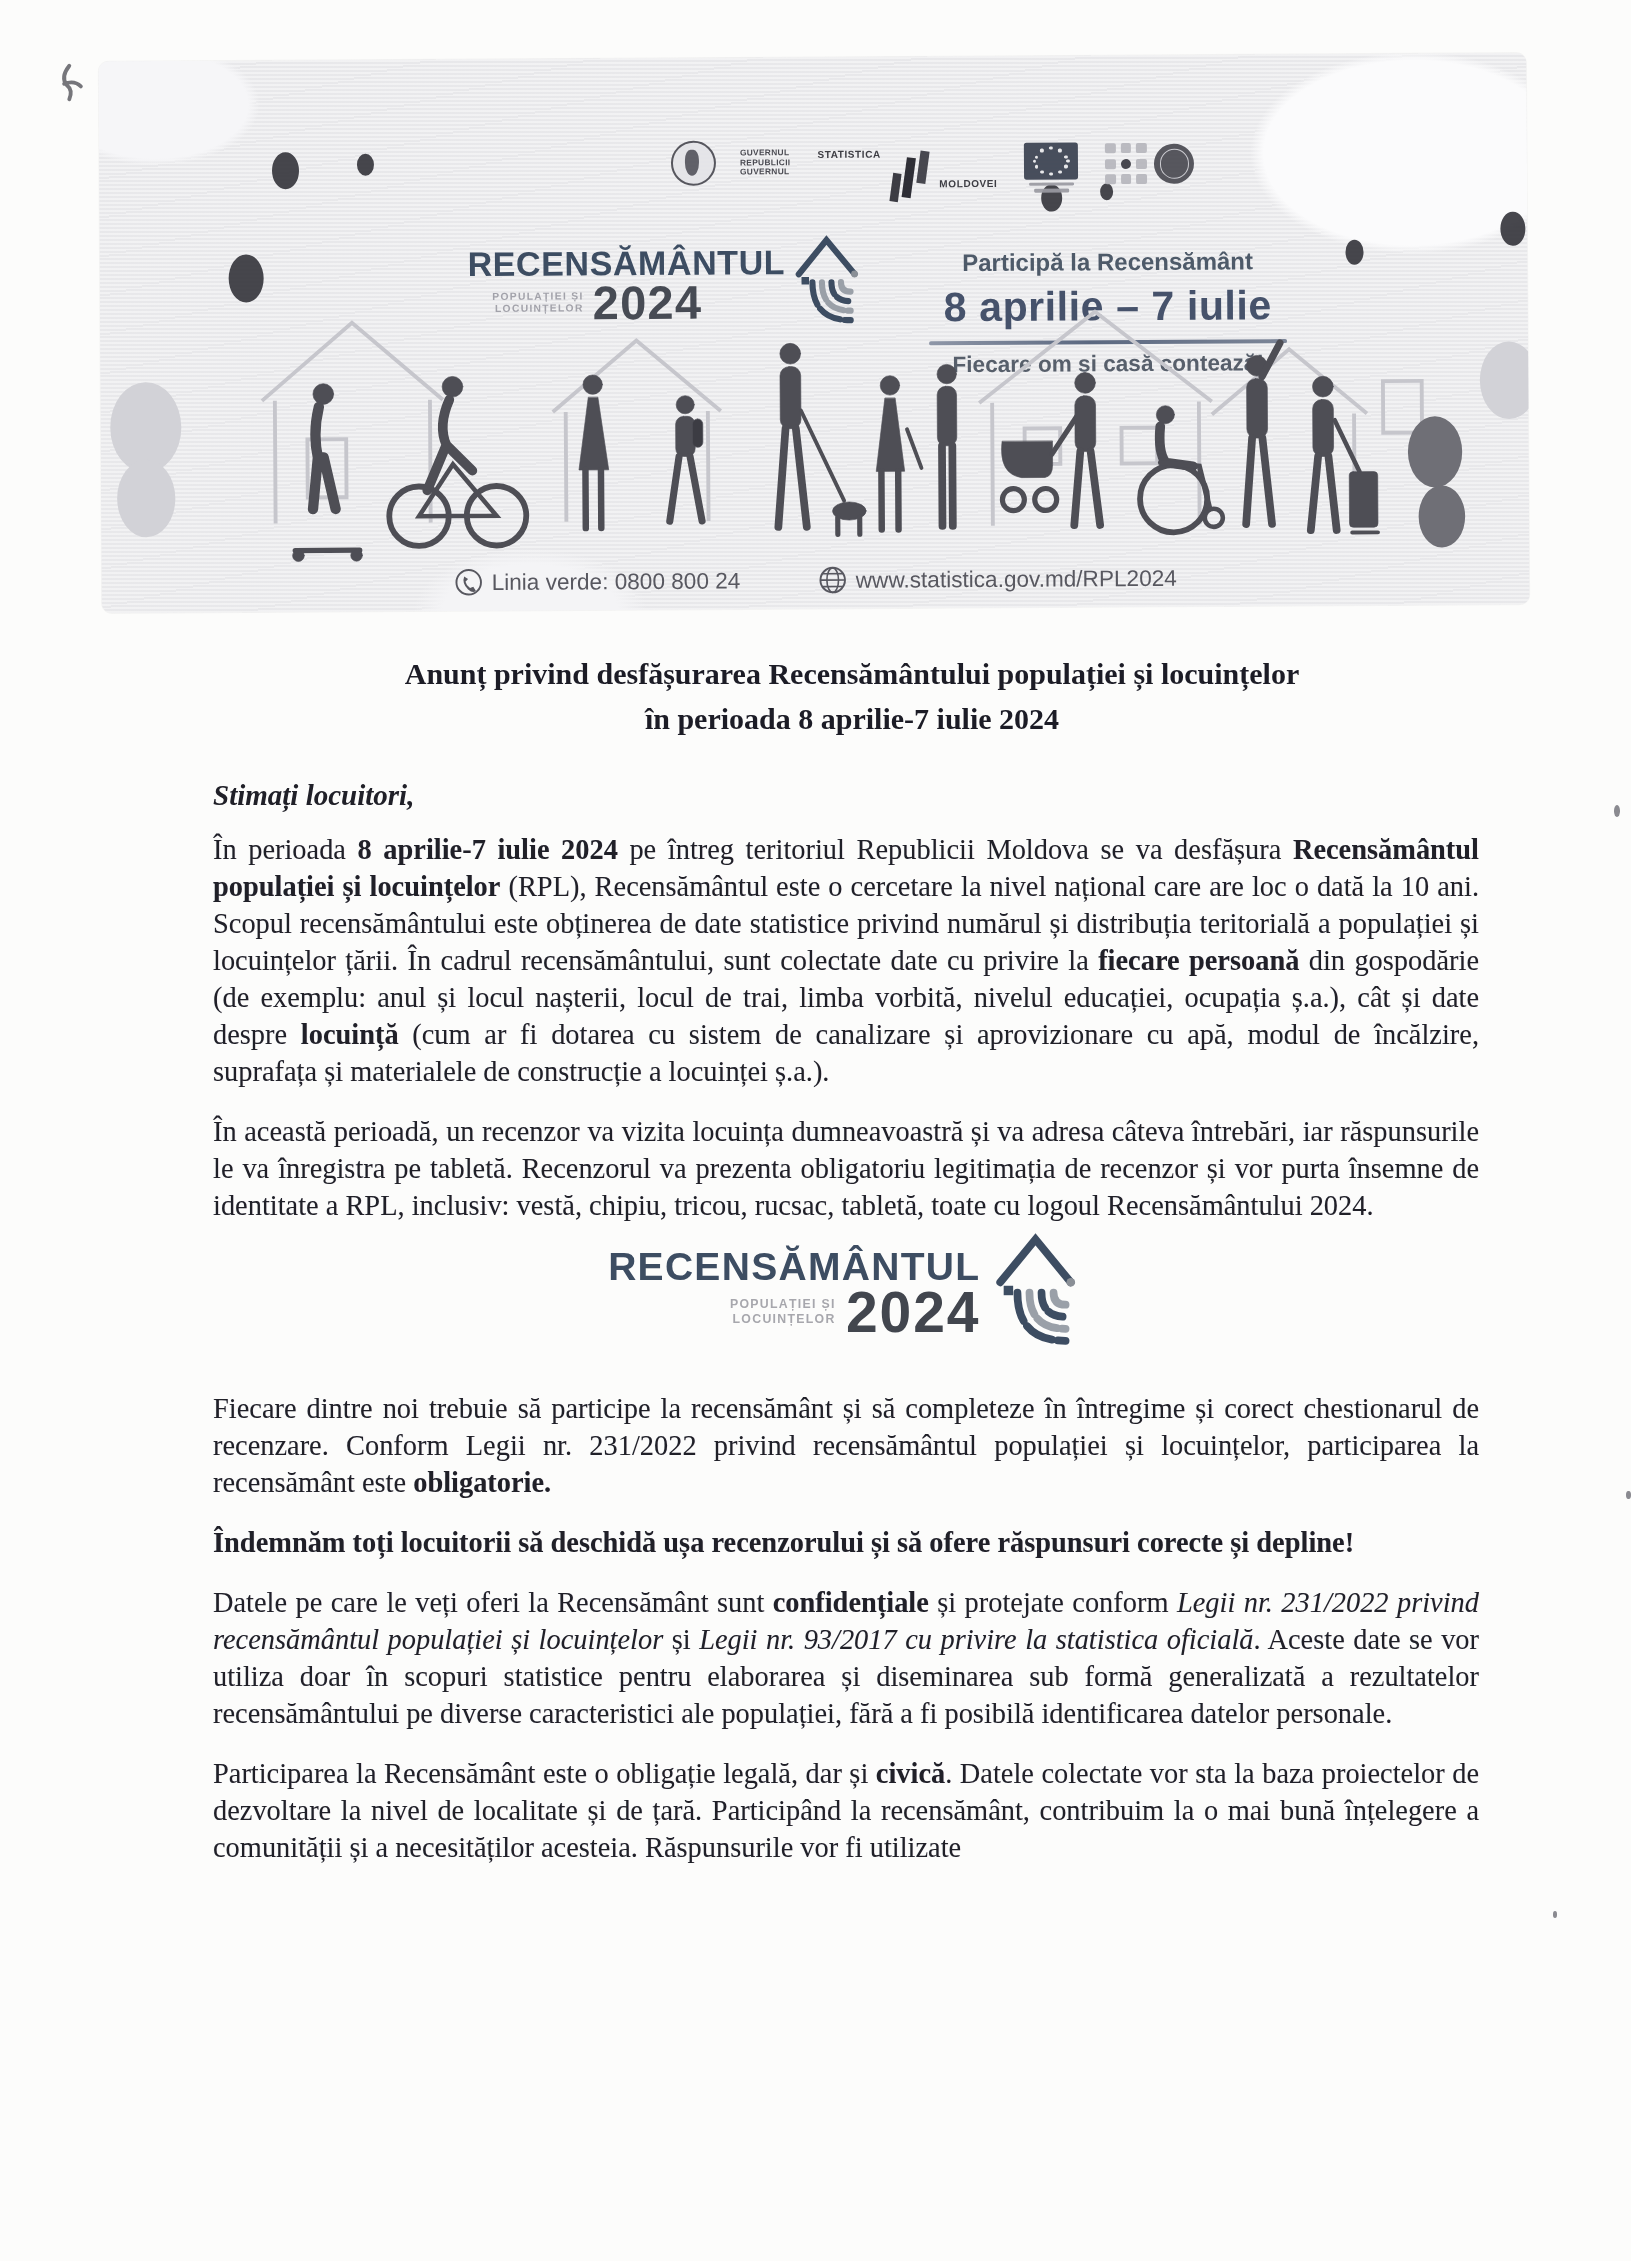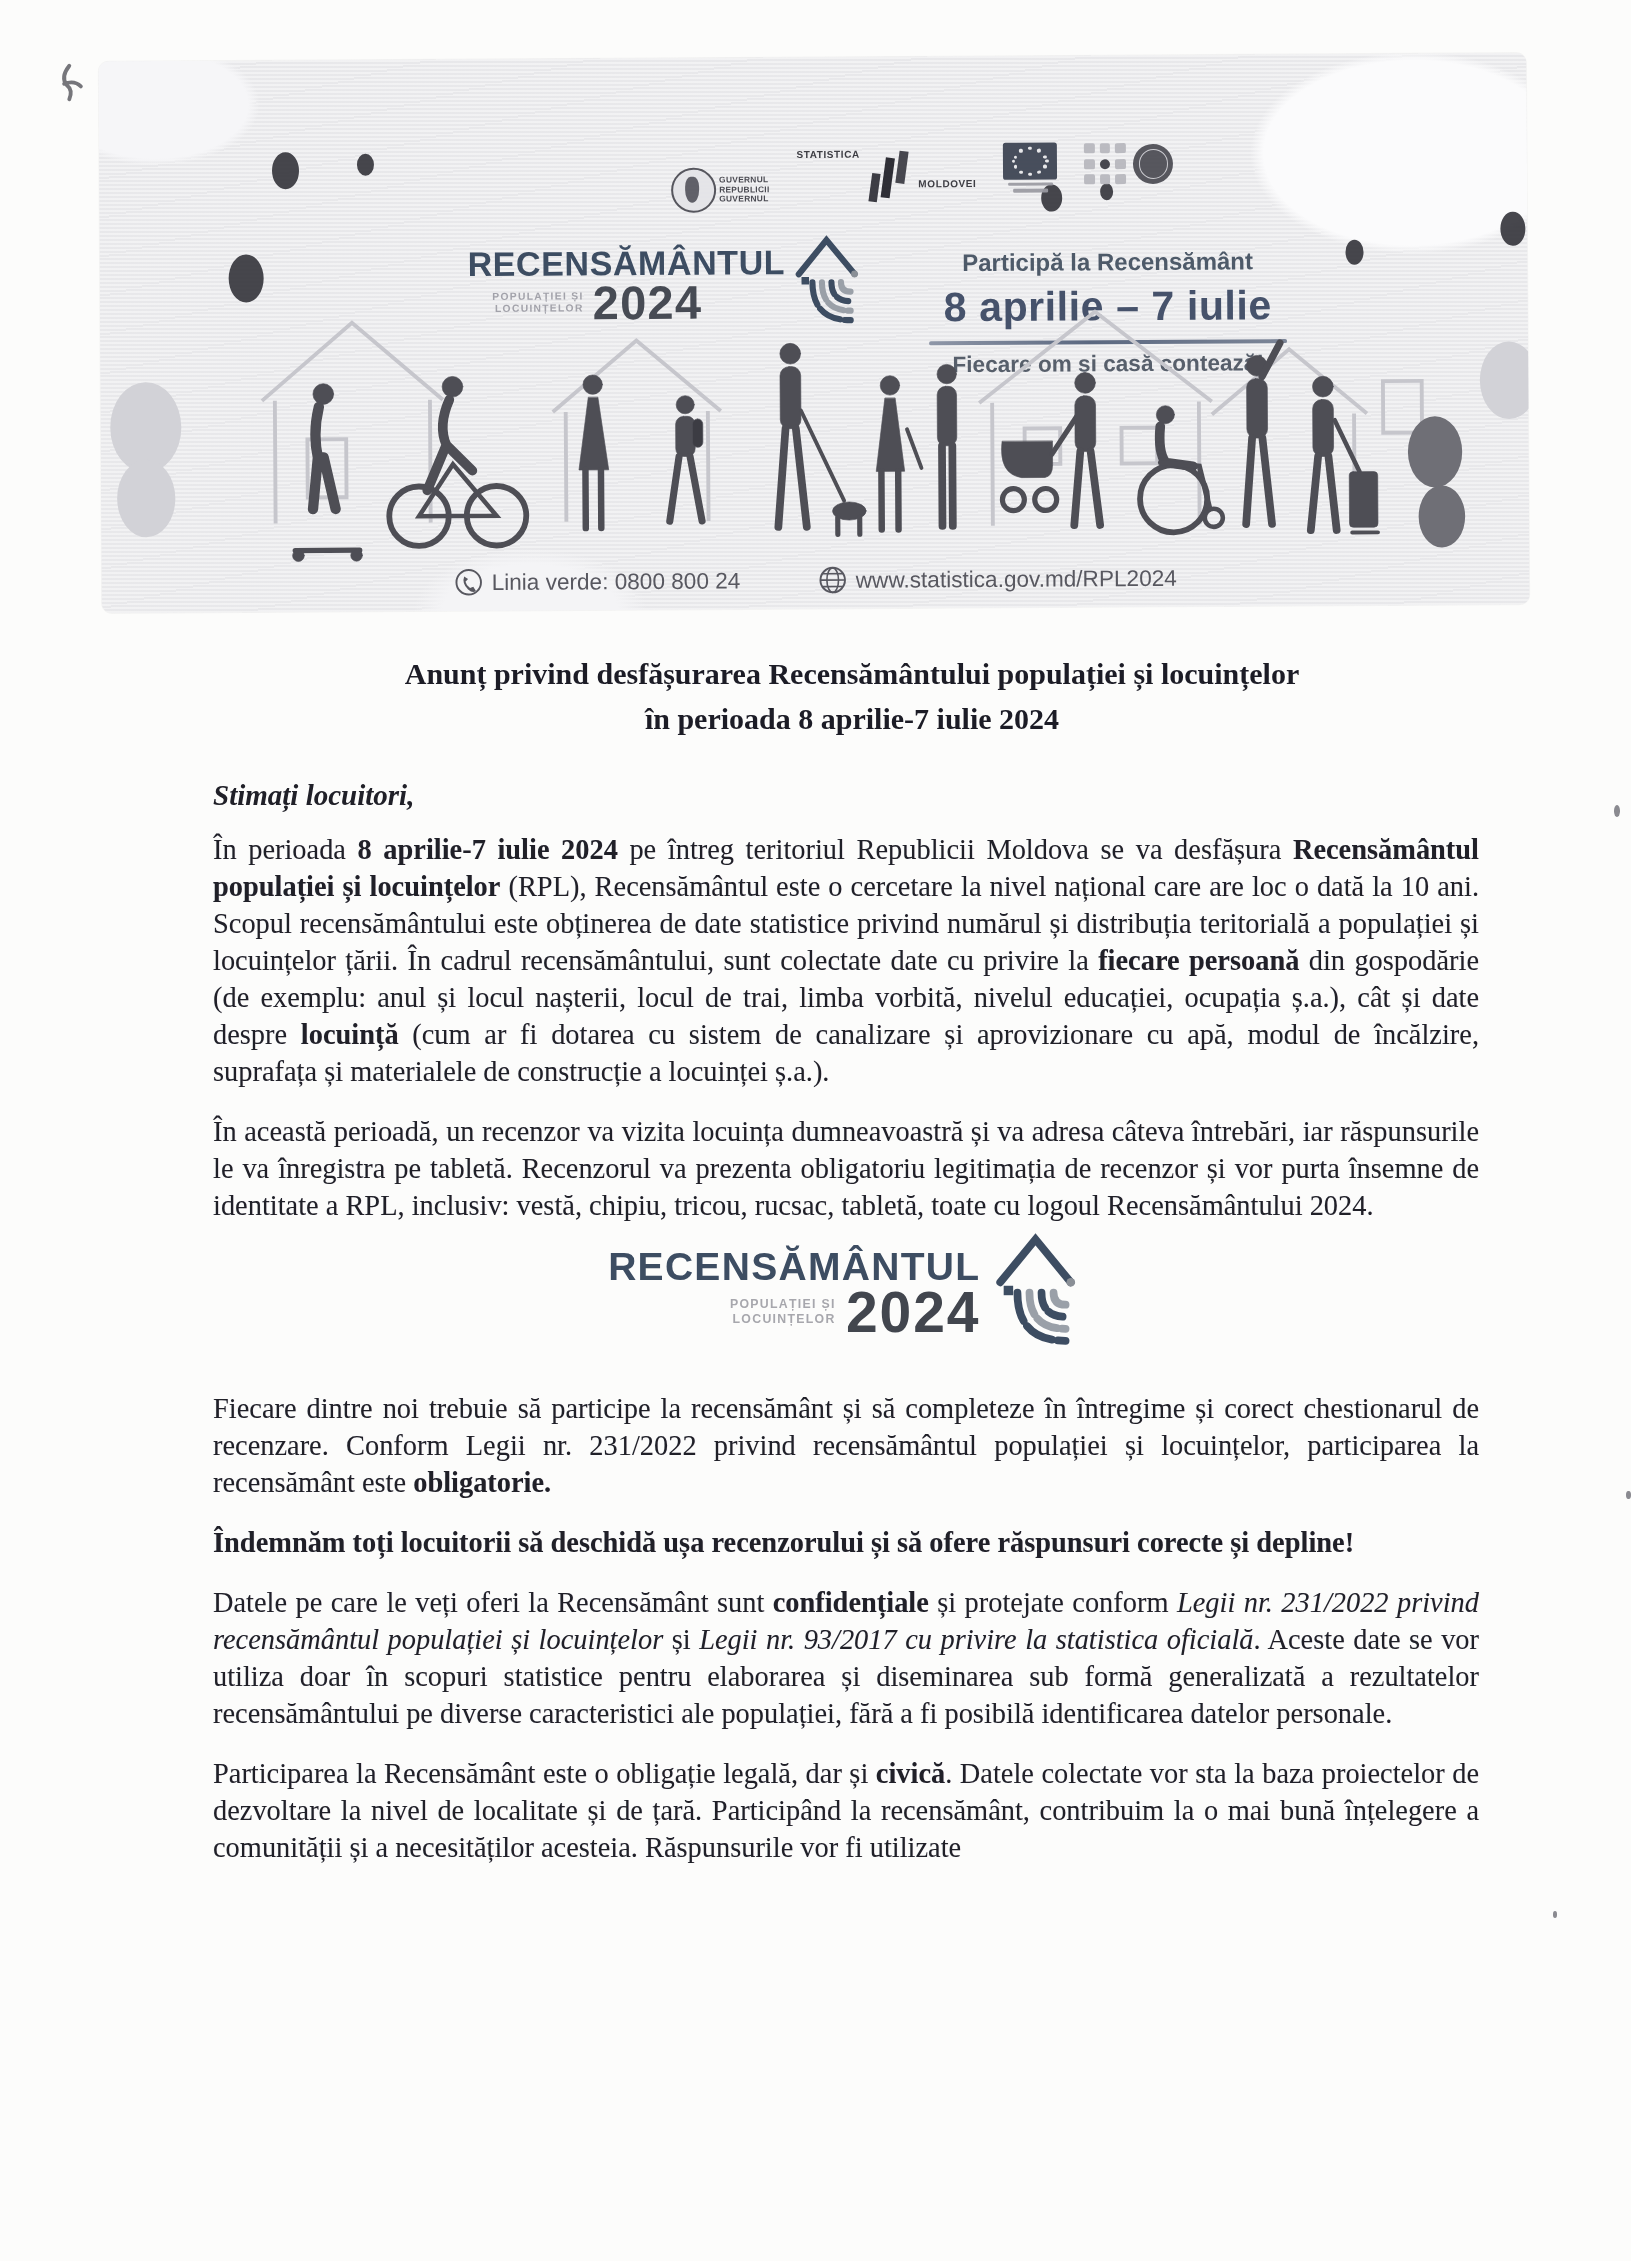--- a/index.html
+++ b/index.html
@@ -20,21 +20,21 @@
       radial-gradient(168px 97px at 4% 8%, #f6f6f8 55%, rgba(246,246,248,0) 62%),
       radial-gradient(194px 103px at 30% 100%, #f4f4f6 45%, rgba(244,244,246,0) 60%),
       repeating-linear-gradient(0deg, rgba(255,255,255,.30) 0 1.9px, rgba(40,40,60,.018) 1.9px 3.9px);
     border-radius:10.3px;transform:rotate(-0.35deg);transform-origin:center;
     box-shadow:0 0 0 0.6px rgba(0,0,0,.03);
   }
   .banner *{font-family:"Liberation Sans",sans-serif;}
   .dot{position:absolute;background:#2e2e34;border-radius:50%;opacity:.88;}
   
   .logos{position:absolute;left:572px;top:83px;display:flex;align-items:flex-start;gap:27px;opacity:.92;}
-  .logo-gov{display:flex;gap:3px;align-items:center;margin-top:27px;}
+  .logo-gov{display:flex;gap:24px;align-items:center;}
   .gov-caption{font-size:8.4px;font-weight:700;color:#3c3c44;line-height:9.7px;letter-spacing:0.3px;}
   .logo-stat{display:flex;gap:5.2px;align-items:flex-start;margin-top:9px;}
   .stat-word{font-size:10px;font-weight:700;color:#2f2f36;letter-spacing:0.6px;}
   .stat-word.m{margin-top:30px;}
   .logo-eu{display:flex;flex-direction:column;align-items:center;gap:3.2px;margin-top:3.9px;}
   .eu-flag{width:54px;height:37px;background:#3a4150;border-radius:2.6px;position:relative;}
   .eu-flag i{position:absolute;width:3.2px;height:3.2px;background:#e8e8ea;border-radius:50%;}
   .eu-cap{width:45px;height:3.2px;background:#9a9aa2;border-radius:1.3px;}
   .eu-cap.s{width:35px;}
   .logo-unfpa{display:flex;gap:7.8px;align-items:center;margin-top:5.2px;}

